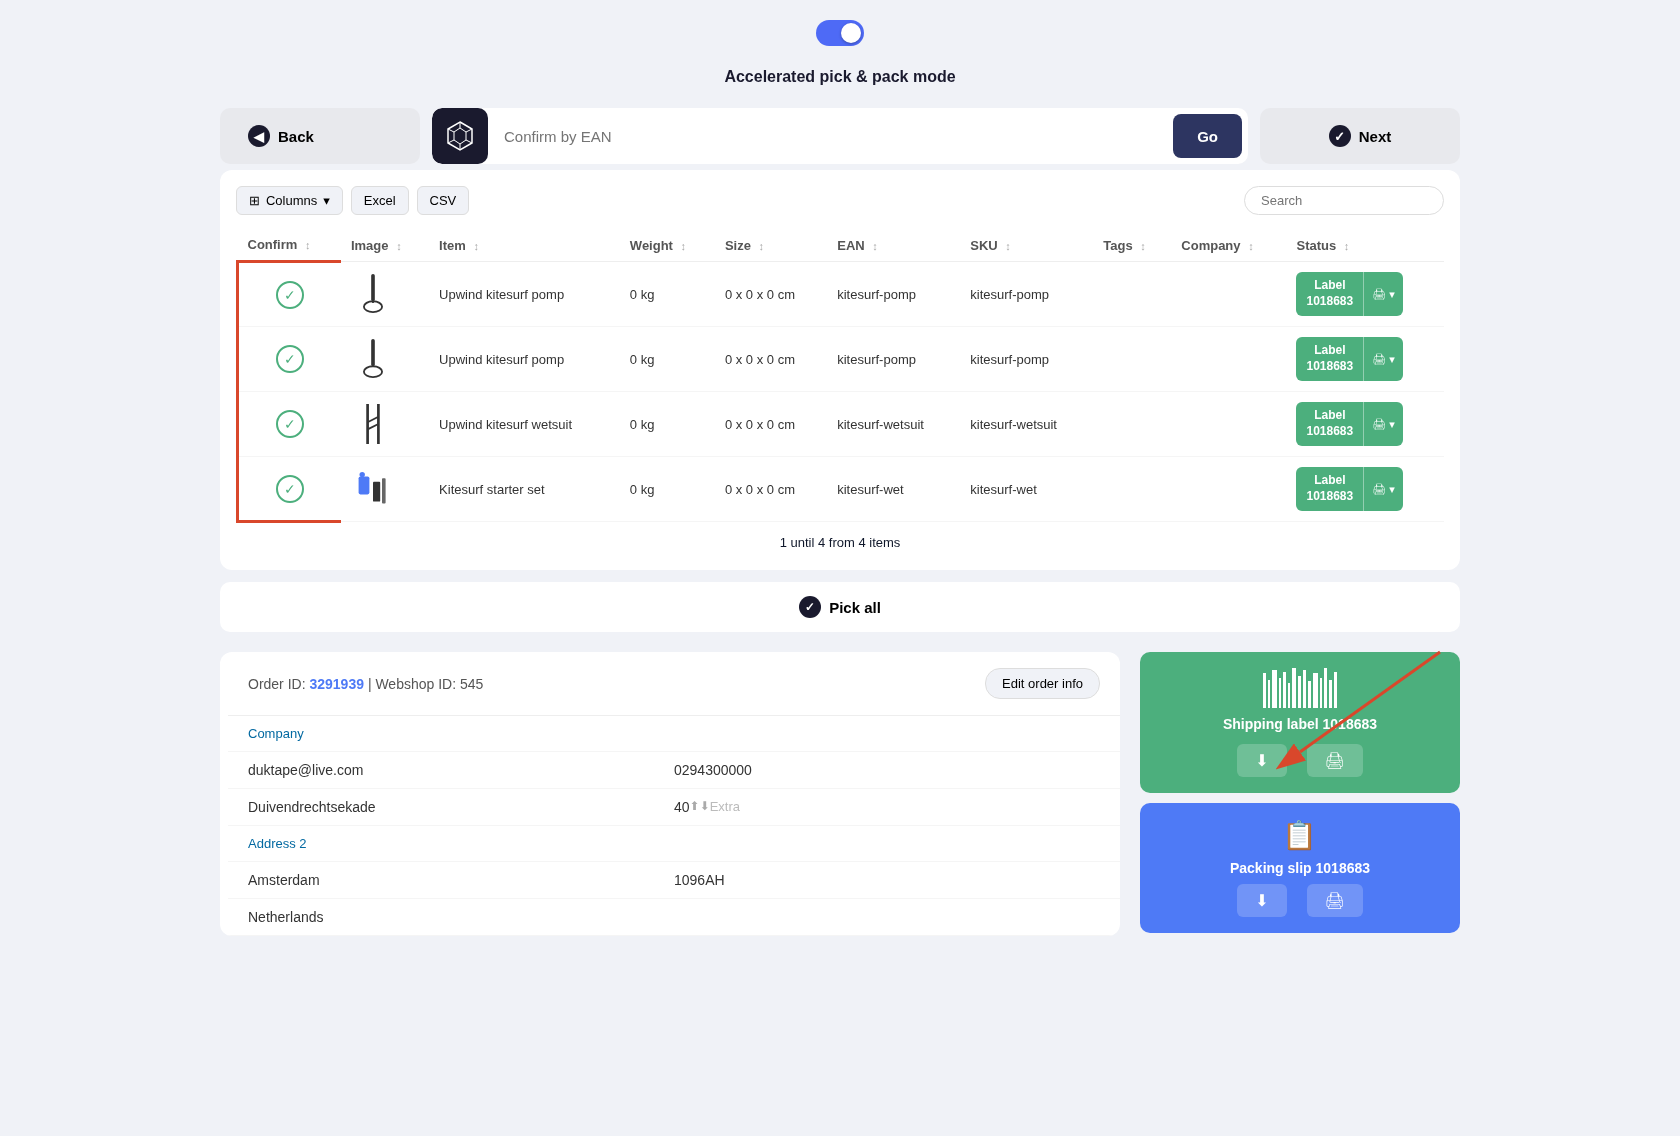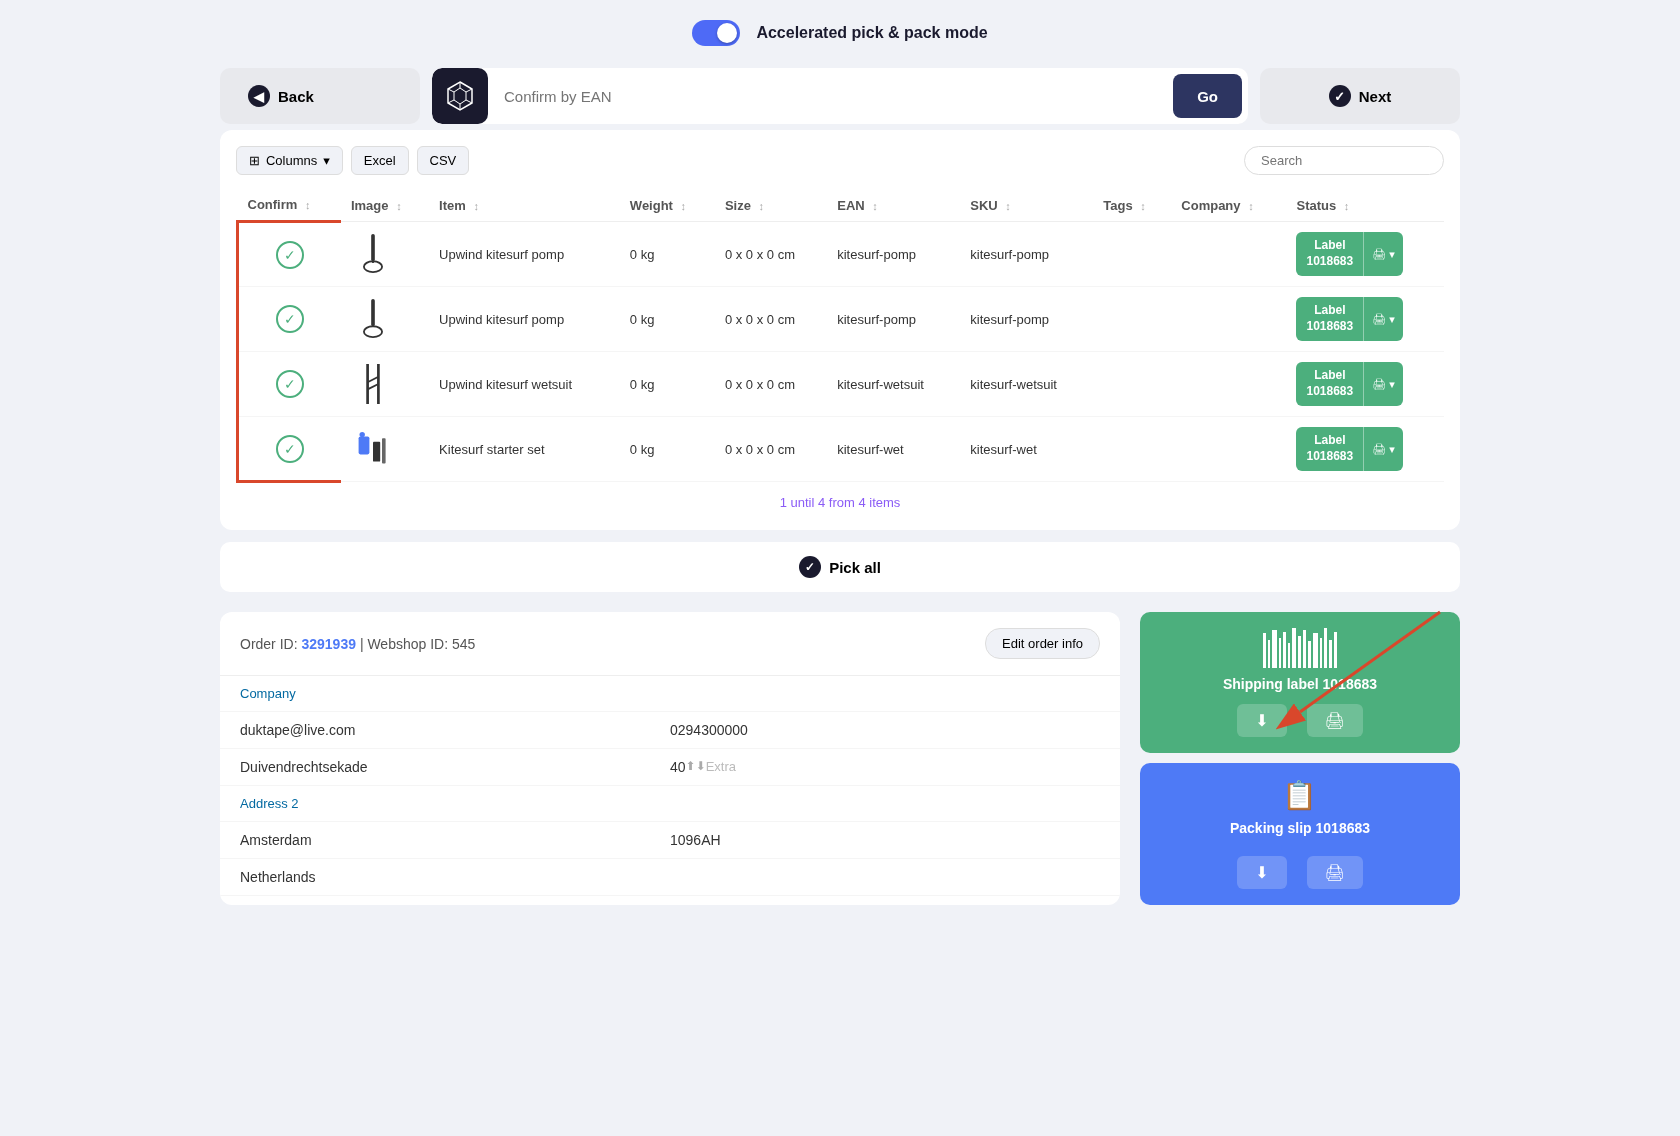--- a/index.html
+++ b/index.html
@@ -9,21 +9,22 @@
       min-height: 1136px;
       padding: 0;
     }
 
     
     .top-bar {
       display: flex;
       align-items: center;
       justify-content: center;
       padding: 20px 16px 16px;
-      gap: 16px;
+      gap: 22px;
+      flex-direction: column;
     }
     .toggle-switch {
       width: 48px; height: 26px;
       background: #4e6af6;
       border-radius: 13px;
       position: relative;
       display: inline-block;
     }
     .toggle-knob {
       width: 20px; height: 20px;
@@ -258,21 +259,21 @@
       border-radius: 0 6px 6px 0;
       padding: 6px 8px;
       cursor: pointer;
       font-size: 11px;
     }
 
     
     .table-pagination {
       text-align: center;
       font-size: 13px;
-      color: #8b5cf6;
+      color: #0f172a;
       padding: 12px 0 4px;
     }
 
     
     .pick-all-bar {
       background: white;
       border-radius: 10px;
       display: flex;
       align-items: center;
       justify-content: center;
@@ -300,20 +301,21 @@
       gap: 20px;
       padding-bottom: 40px;
     }
 
     
     .order-info {
       flex: 1;
       background: white;
       border-radius: 12px;
       overflow: hidden;
+      padding-left: 8px;
     }
     .order-header {
       display: flex;
       align-items: center;
       justify-content: space-between;
       padding: 16px 20px;
       border-bottom: 1px solid #eee;
     }
     .order-id {
       font-size: 14px;
@@ -419,21 +421,21 @@
       color: white;
       text-align: center;
     }
     .slip-icon {
       font-size: 28px;
       margin-bottom: 8px;
     }
     .slip-title {
       font-size: 14px;
       font-weight: 600;
-      margin-bottom: 20px;
+      margin-bottom: 8px;
     }
 
     
     .arrow-container {
       position: relative;
     }
     .arrow-svg {
       position: absolute;
       top: -20px;
       right: -60px;

